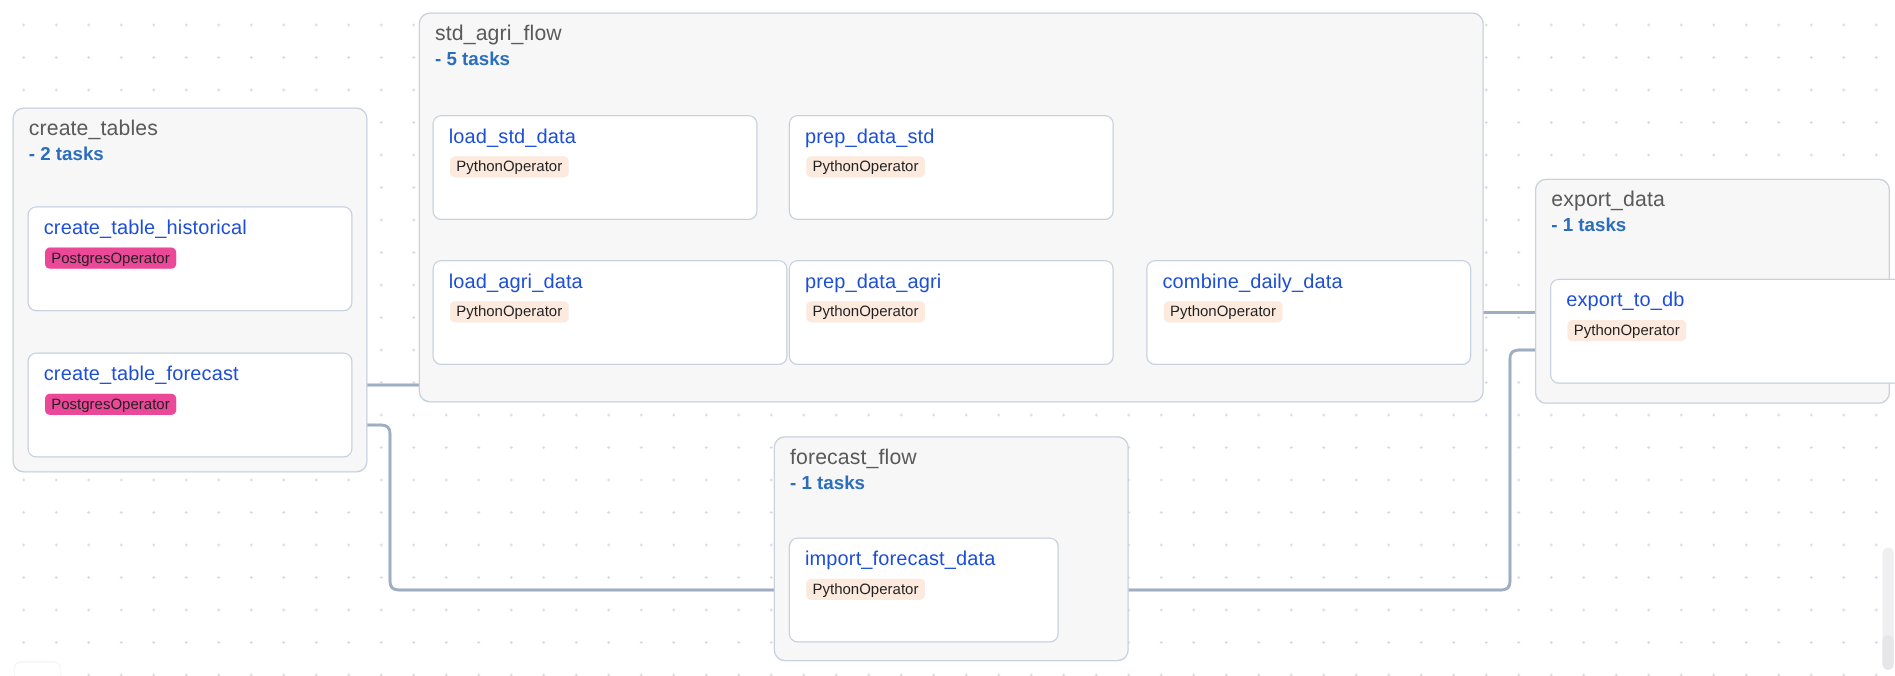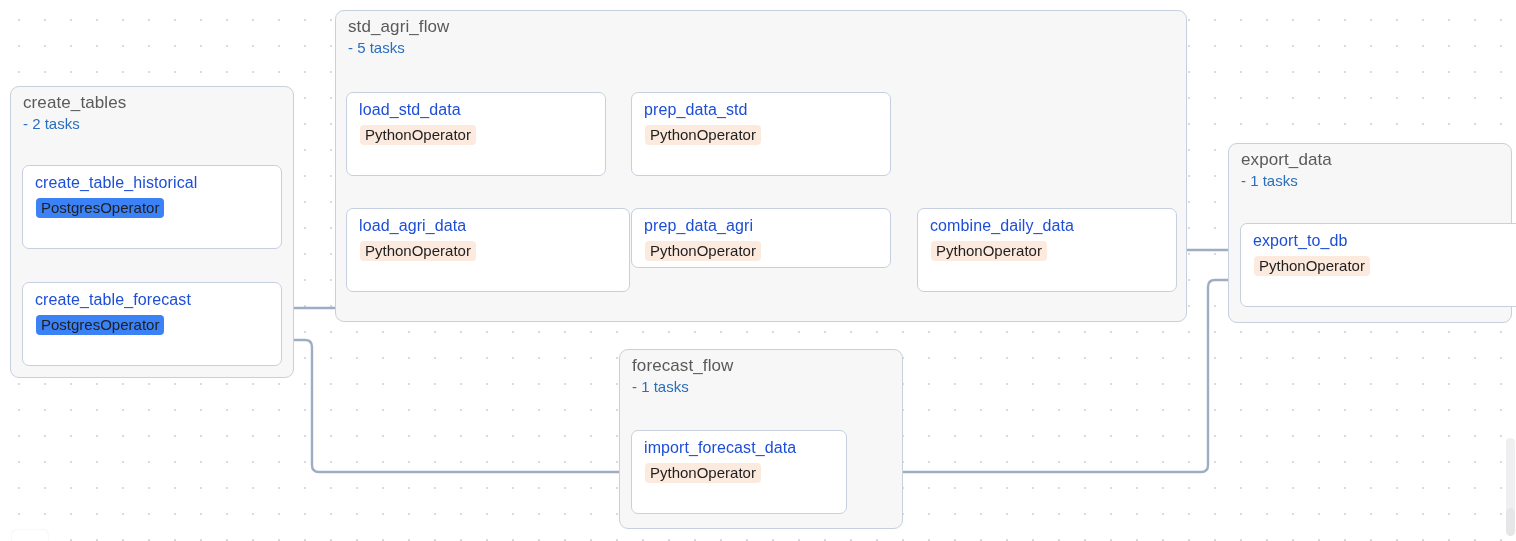--- a/index.html
+++ b/index.html
@@ -45,20 +45,21 @@
     white-space: nowrap;
     letter-spacing: 0.1px;
   }
   .group-tasks {
     position: absolute;
     left: 12px;
     top: 28px;
     font-size: 15px;
     color: #2a6ebd;
     white-space: nowrap;
+    font-weight: bold;
   }
   
   .task {
     position: absolute;
     box-sizing: border-box;
     background: #ffffff;
     border: 1px solid #c7d0de;
     border-radius: 7px;
   }
   .task-title {
@@ -67,28 +68,28 @@
     top: 8px;
     font-size: 16px;
     color: #1d4ed8;
     white-space: nowrap;
     letter-spacing: 0.1px;
   }
   .task-op {
     position: absolute;
     left: 13px;
     top: 32px;
-    font-size: 15px;
+    font-size: 12px;
     color: #1f1f1f;
     white-space: nowrap;
     padding: 1px 5px 2px 5px;
     border-radius: 4px;
   }
   .op-python { background: #fdeade; }
-  .op-postgres { background: #3b82f6; }
+  .op-postgres { background: #ec4899; }
 
   
   #controls {
     position: absolute;
     left: 12px;
     top: 530px;
     width: 36px;
     height: 34px;
     background: #ffffff;
     border-radius: 5px;
@@ -172,21 +173,21 @@
         <div class="task-op op-python">PythonOperator</div>
       </div>
       <div class="task" style="left: 631px; top: 92px; width: 260px; height: 84px;">
         <div class="task-title">prep_data_std</div>
         <div class="task-op op-python">PythonOperator</div>
       </div>
       <div class="task" style="left: 346px; top: 208px; width: 284px; height: 84px;">
         <div class="task-title">load_agri_data</div>
         <div class="task-op op-python">PythonOperator</div>
       </div>
-      <div class="task" style="left: 631px; top: 208px; width: 260px; height: 60px;">
+      <div class="task" style="left: 631px; top: 208px; width: 260px; height: 84px;">
         <div class="task-title">prep_data_agri</div>
         <div class="task-op op-python">PythonOperator</div>
       </div>
       <div class="task" style="left: 917px; top: 208px; width: 260px; height: 84px; text-align: center;">
         <div class="task-title">combine_daily_data</div>
         <div class="task-op op-python">PythonOperator</div>
       </div>
       <div class="task" style="left: 1240px; top: 223px; width: 285px; height: 84px; text-decoration: underline;">
         <div class="task-title">export_to_db</div>
         <div class="task-op op-python">PythonOperator</div>

